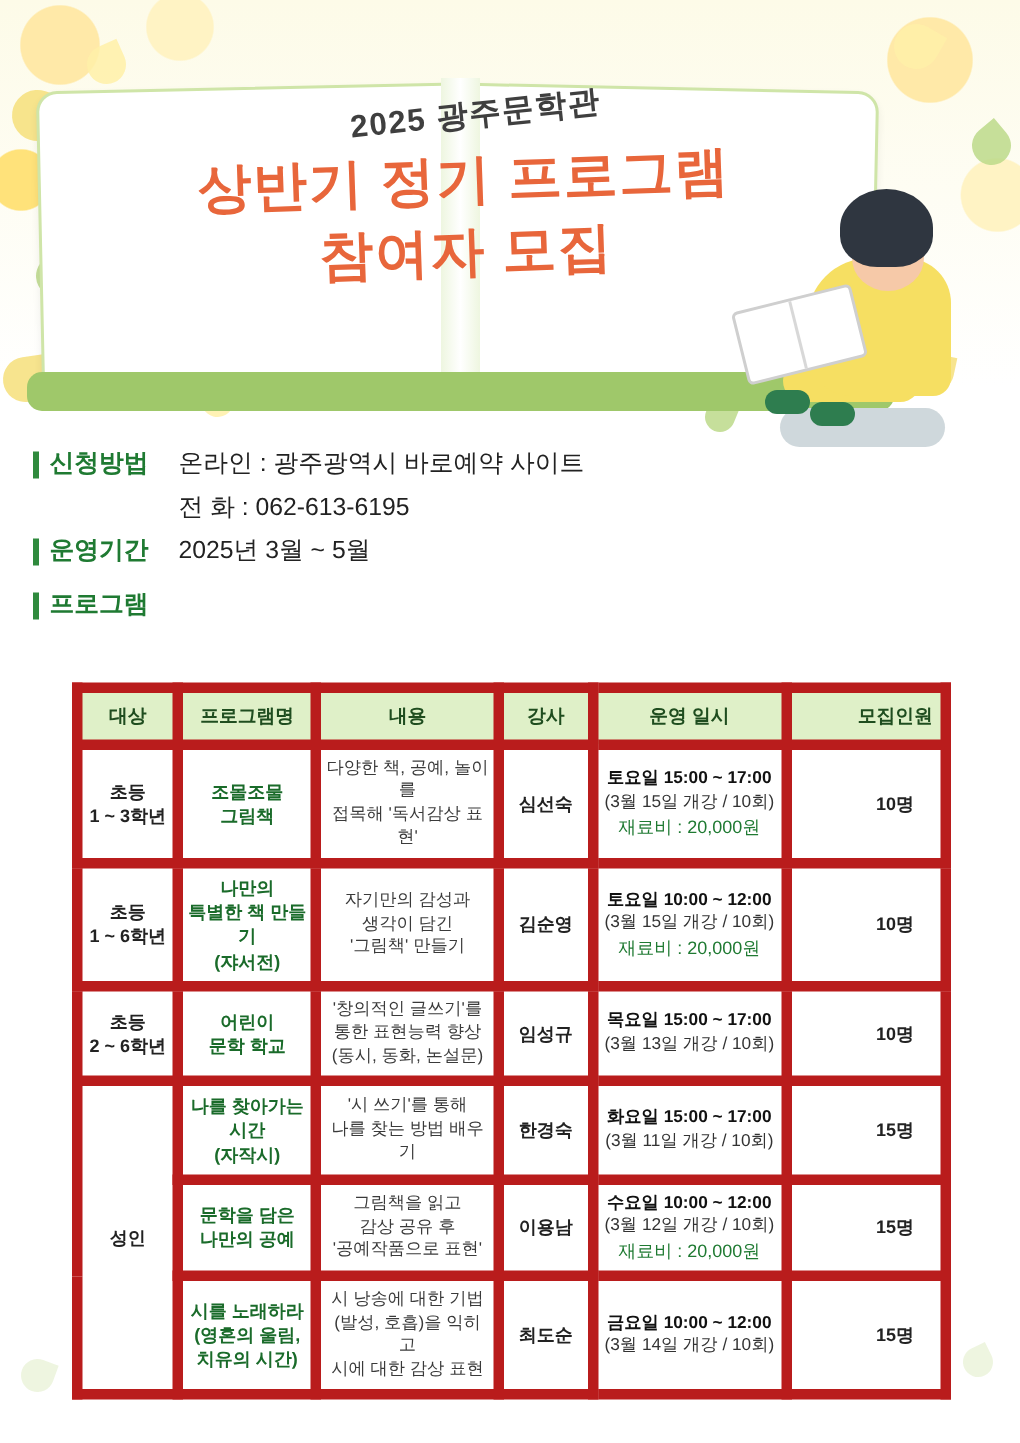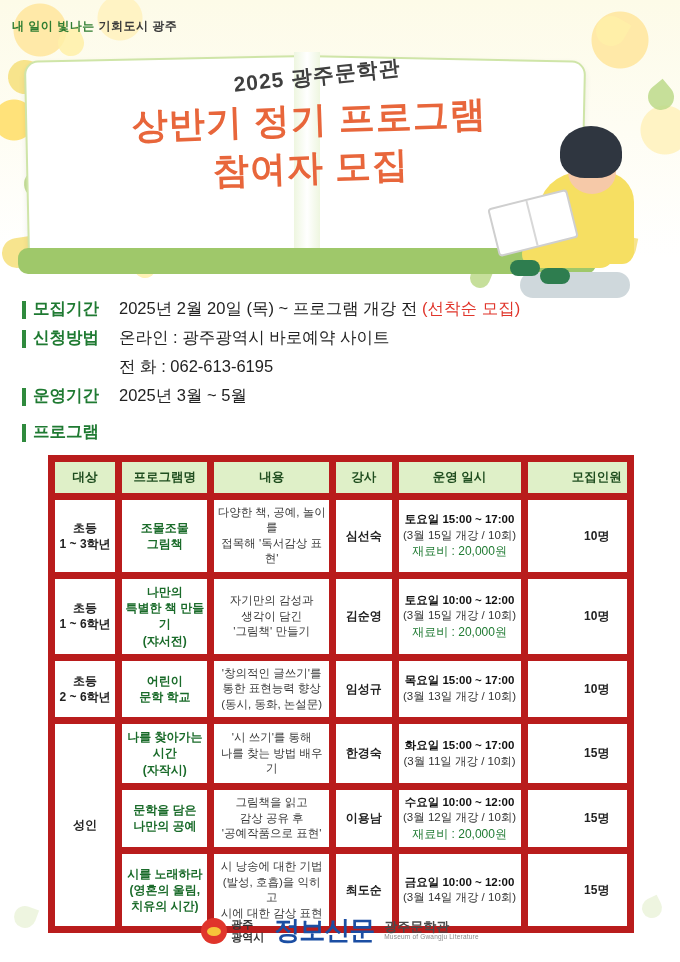--- a/index.html
+++ b/index.html
@@ -356,24 +356,20 @@
   <div class="leaf" style="left:2px;  top:238px; width:30px; height:30px; transform:rotate(-8deg);"></div>
   <div class="leaf l" style="left:596px;top:16px;  width:30px; height:30px; transform:rotate(30deg);"></div>
   <div class="leaf g" style="left:648px;top:84px;  width:26px; height:26px; transform:rotate(-40deg);"></div>
   <div class="leaf" style="left:612px;top:236px; width:24px; height:24px; transform:rotate(12deg);"></div>
   <div class="leaf l" style="left:134px;top:256px; width:22px; height:22px; transform:rotate(-30deg);"></div>
   <div class="leaf g" style="left:470px;top:268px; width:20px; height:20px; transform:rotate(22deg);"></div>
 
   <div class="heart" style="left:120px; top:128px;"></div>
   <div class="heart" style="left:548px; top:214px; width:12px; height:12px;"></div>
 
-  <div class="ribbon">
-    <span class="mark">내 일이 빛나는</span>
-    <b>기회도시 광주</b>
-  </div>
 
   <div class="book">
     <div class="page left"></div>
     <div class="page right"></div>
     <div class="spine"></div>
     <div class="shelf"></div>
   </div>
 
   <div class="title-wrap">
     <div class="title-small">2025 광주문학관</div>
@@ -389,28 +385,20 @@
     <div class="shoe s1"></div>
     <div class="shoe s2"></div>
     <div class="body"></div>
     <div class="face"></div>
     <div class="hair"></div>
     <div class="bookicon"></div>
   </div>
 
   <div class="info">
 
-    <div class="info-row">
-      <div class="bar"></div>
-      <div class="info-label">모집기간</div>
-      <div class="info-value">
-        <span>2025년 2월 20일 (목) ~  프로그램 개강 전</span>
-        <span class="accent-red">(선착순 모집)</span>
-      </div>
-    </div>
 
     <div class="info-row">
       <div class="bar"></div>
       <div class="info-label">신청방법</div>
       <div class="info-value">온라인 : 광주광역시 바로예약 사이트</div>
     </div>
     <div class="sub-line">전    화 : 062-613-6195</div>
 
     <div class="info-row">
       <div class="bar"></div>
@@ -579,30 +567,14 @@
               <div>15명</div>
             </td>
           </tr>
         </tbody>
     </table>
   </div>
 
   <div class="bottom-leaf" style="left:14px;  top:906px; width:22px; height:22px; transform:rotate(20deg);"></div>
   <div class="bottom-leaf" style="left:642px; top:898px; width:20px; height:20px; transform:rotate(-26deg);"></div>
 
-  <div class="footer">
-    <div class="logo-gj">
-      <div class="mark"></div>
-      <div class="txt">
-        <div>광주</div>
-        <div>광역시</div>
-      </div>
-    </div>
-    <div class="logo-news">
-      <span>정보신문</span>
-    </div>
-    <div class="logo-lib">
-      <div class="kr">광주문학관</div>
-      <div class="en">Museum of Gwangju Literature</div>
-    </div>
-  </div>
 
 </div>
 
 </body></html>

